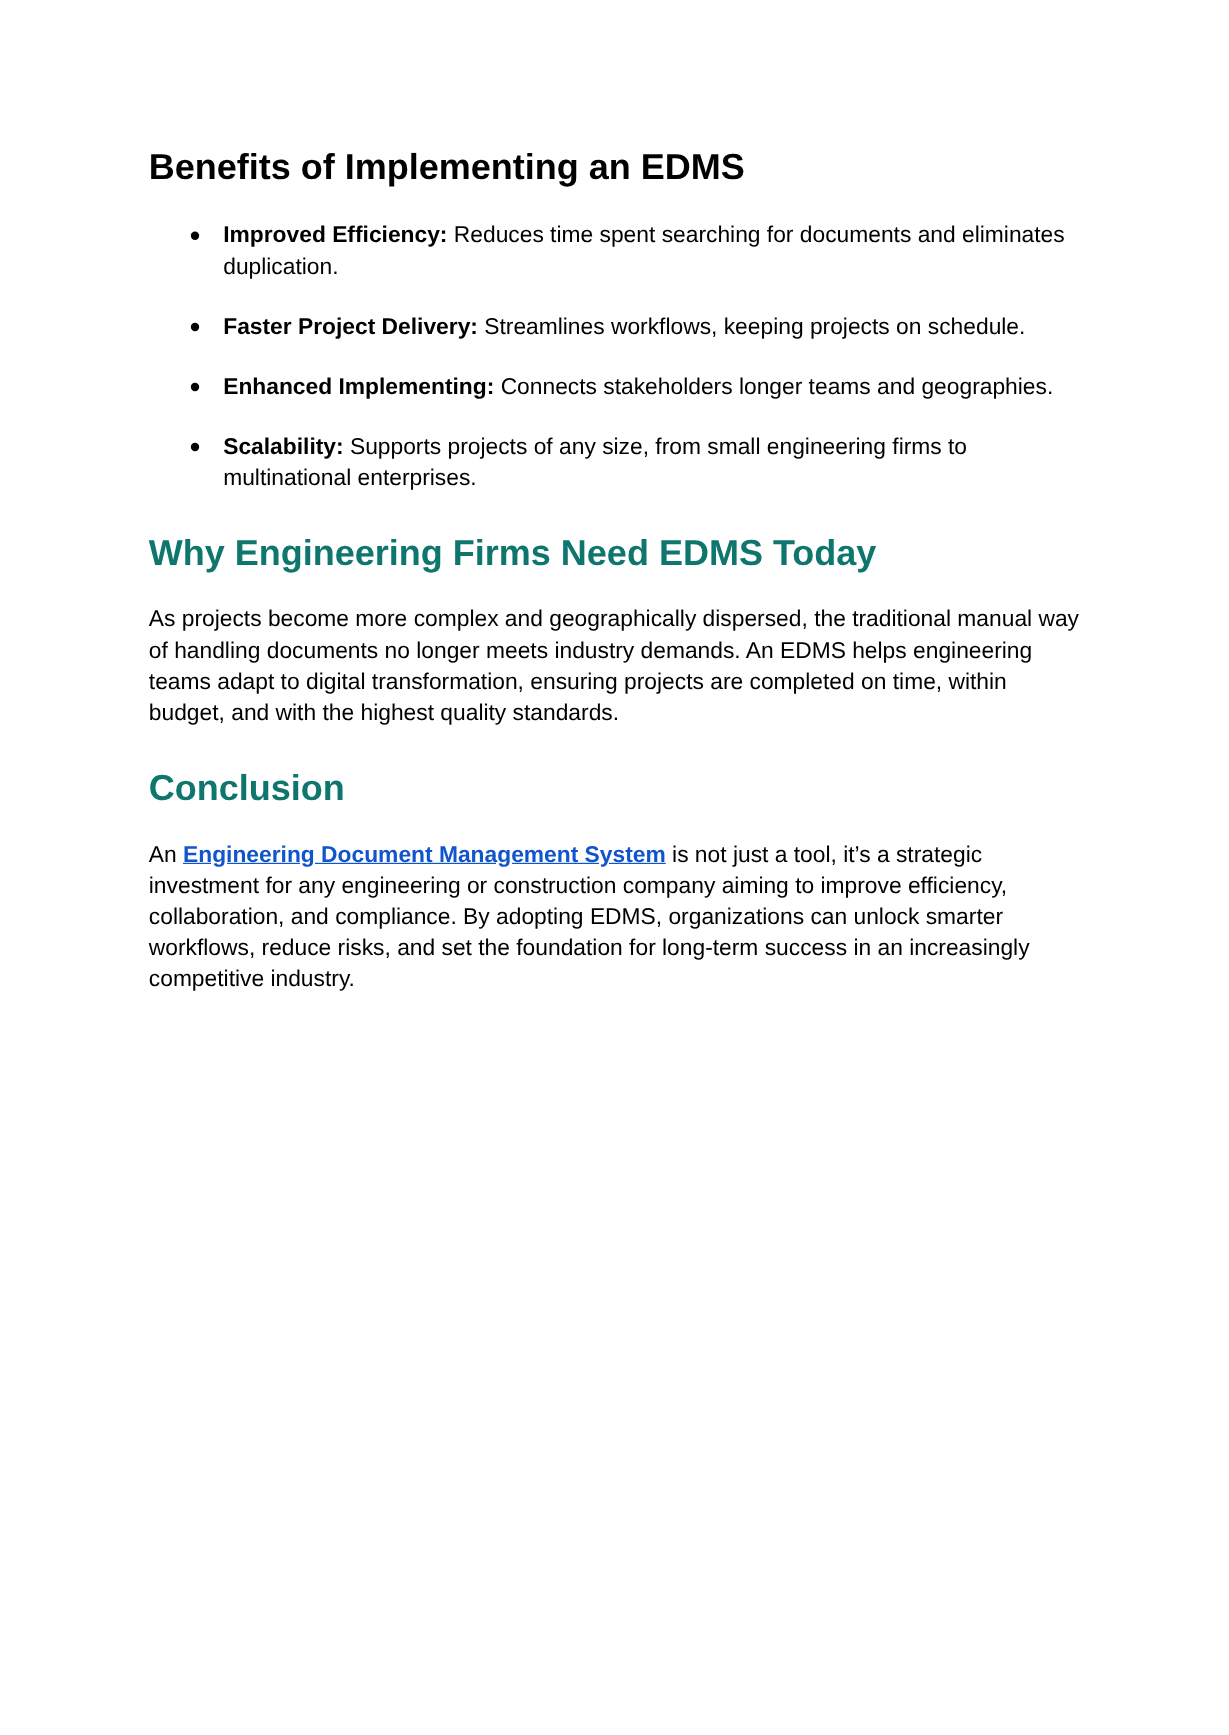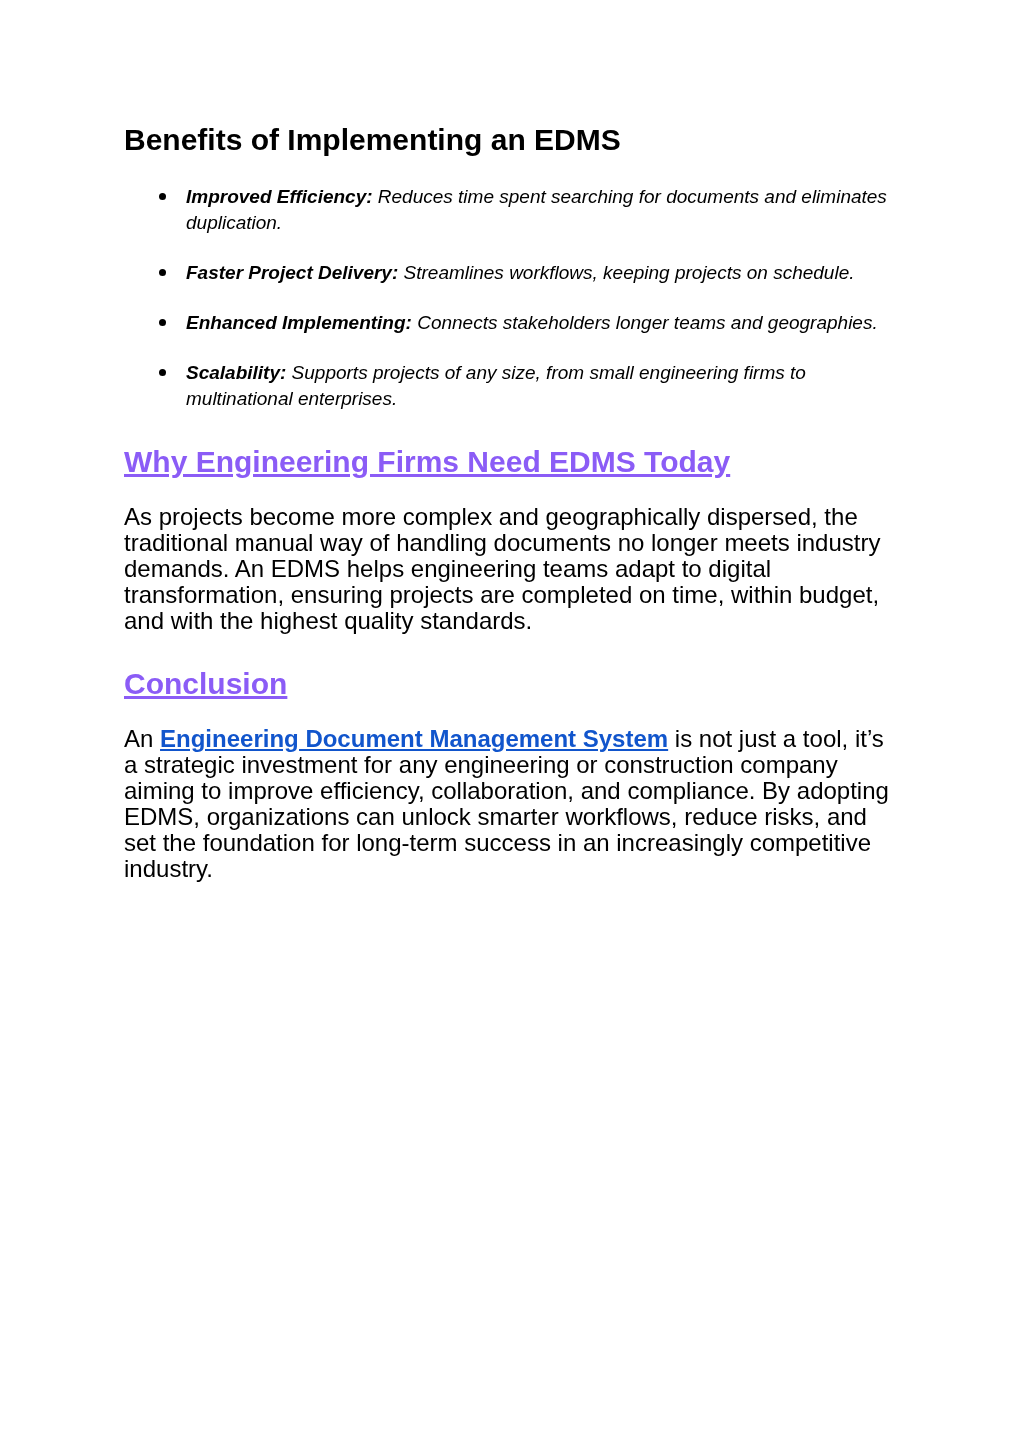--- a/index.html
+++ b/index.html
@@ -26,48 +26,46 @@
     font-weight: 700;
     margin: 0;
     color: #000000;
     letter-spacing: 0;
   }
   h2.doc-heading {
     font-size: 30px;
     line-height: 36px;
     font-weight: 700;
     margin: 32px 0 0 0;
-    color: #8b5cf6;
-    text-decoration: underline;
+    color: #0f766e;
   }
   ul.benefits-list {
     list-style: none;
     margin: 26px 0 0 0;
     padding: 0 0 0 62px;
-    font-style: italic;
   }
   ul.benefits-list li {
     position: relative;
     font-size: 19px;
     line-height: 26px;
     margin: 0 0 24px 0;
   }
   ul.benefits-list li:last-child { margin-bottom: 0; }
   ul.benefits-list li .bullet-dot {
     position: absolute;
     left: -27px;
     top: 9px;
     width: 7px;
     height: 7px;
     border-radius: 50%;
     background: #000000;
   }
   ul.benefits-list li strong { font-weight: 700; }
   p.doc-paragraph {
-    font-size: 24px;
+    font-size: 19px;
     line-height: 26px;
     margin: 24px 0 0 0;
     color: #000000;
   }
   a.doc-link {
     font-weight: 700;
     text-decoration: underline;
     cursor: pointer;
     margin-top: 20px;
   }

